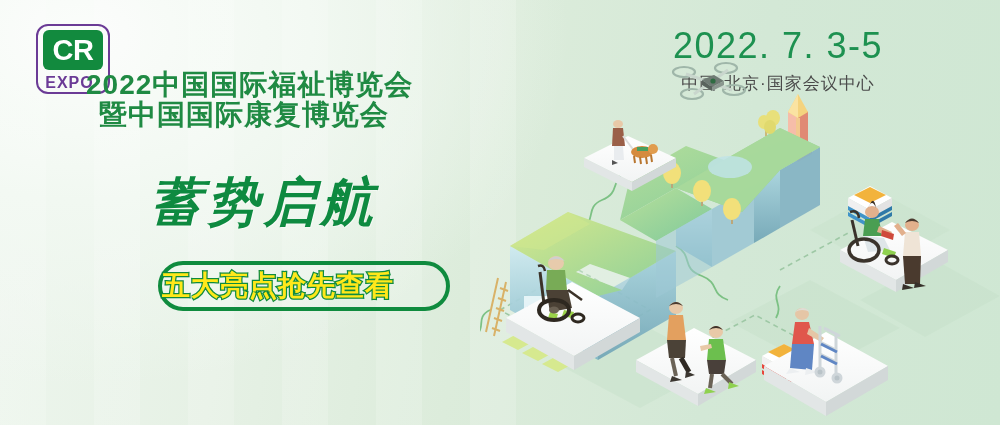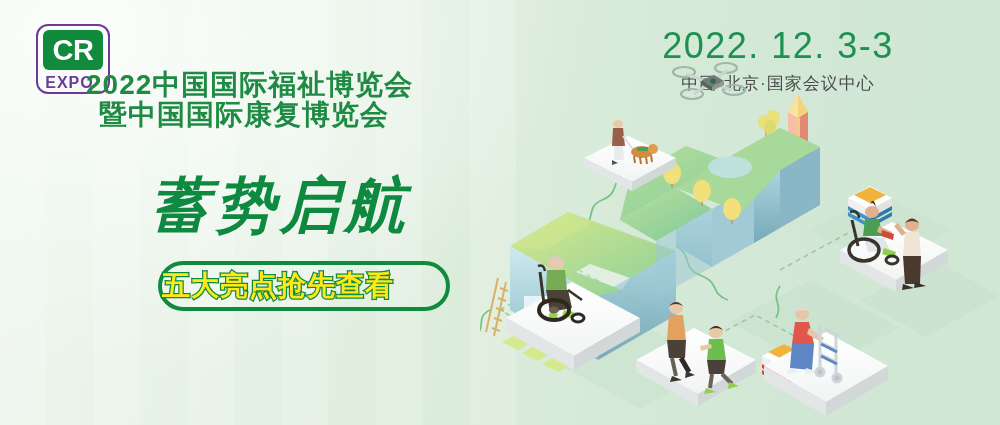--- a/index.html
+++ b/index.html
@@ -50,21 +50,21 @@
   #headline{position:absolute;left:86px;top:70px;width:470px;}
   .hl{
     color:#1f8a43;font-weight:700;font-size:28px;line-height:1.08;
     letter-spacing:1px;white-space:nowrap;
     font-family:"Liberation Sans","DejaVu Sans",sans-serif;
   }
   .hl.l2{margin-left:13px;}
 
   #slogan{
     position:absolute;left:150px;top:176px;
-    color:#0e8a40;font-weight:700;font-size:60px;line-height:1;
+    color:#0e8a40;font-weight:700;font-size:52px;line-height:1;
     letter-spacing:5px;font-style:italic;white-space:nowrap;
     text-shadow:1px 1px 0 rgba(255,255,255,.45);
     font-family:"Liberation Sans","DejaVu Sans",sans-serif;
   }
 
   #cta{
     position:absolute;left:158px;top:261px;width:292px;height:50px;
     border:4px solid #0f8b3e;border-radius:26px;
     display:flex;align-items:center;justify-content:flex-start;
     box-sizing:border-box;background:rgba(255,255,255,0.10);
@@ -112,21 +112,21 @@
     <div class="hl l2">暨中国国际康复博览会</div>
   </div>
 
   <div id="slogan">蓄势启航</div>
 
   <div id="cta">
     <span id="cta-label">五大亮点抢先查看</span>
   </div>
 
   <div id="date-block">
-    <div id="date">2022. 12. 3-3</div>
+    <div id="date">2022. 7. 3-5</div>
     <div id="venue">中国·北京·国家会议中心</div>
   </div>
 
   <div id="scene">
     <svg width="520" height="365" viewBox="0 0 520 365" xmlns="http://www.w3.org/2000/svg">
       <defs>
         <linearGradient id="topC" x1="0" y1="0" x2="1" y2="1">
           <stop offset="0" stop-color="#d8e98c"></stop>
             <stop offset="1" stop-color="#8ccf9a"></stop>
         </linearGradient>

